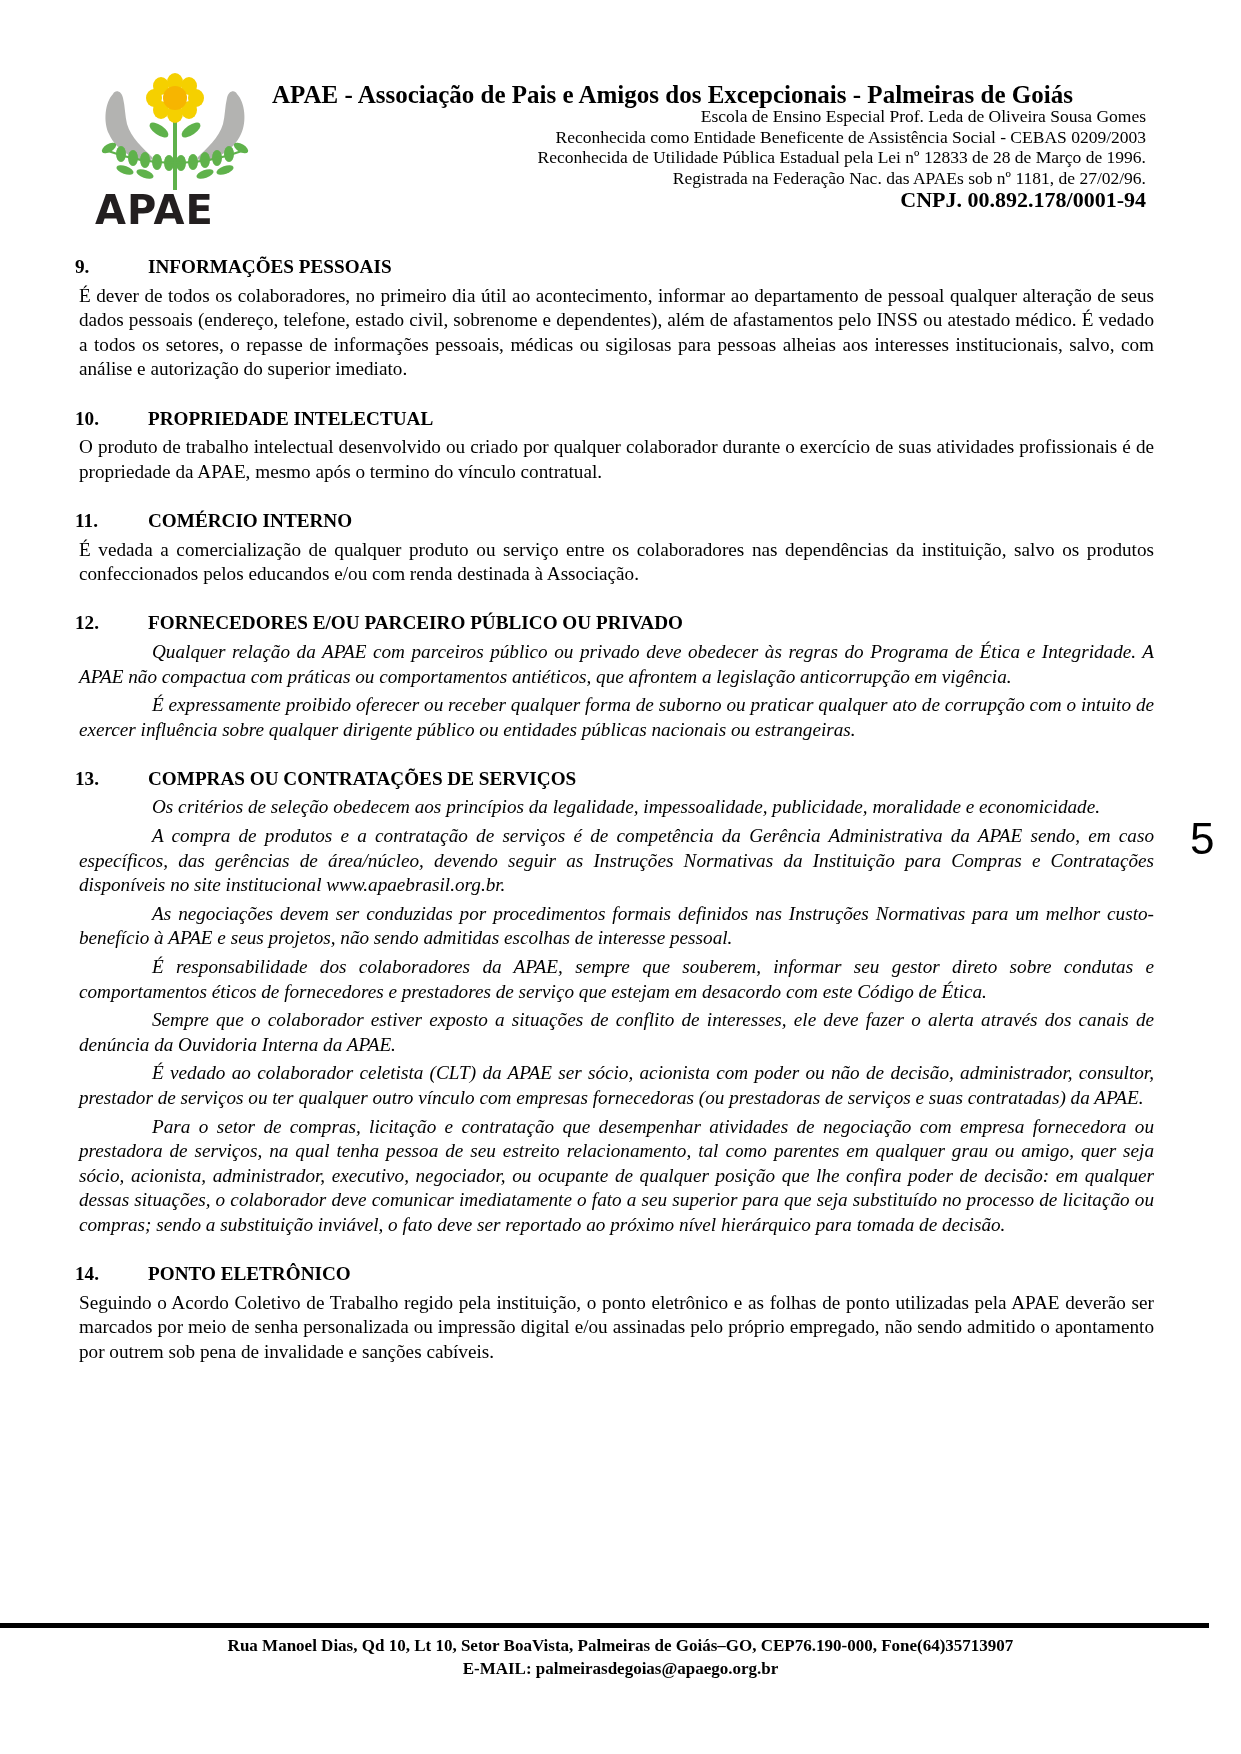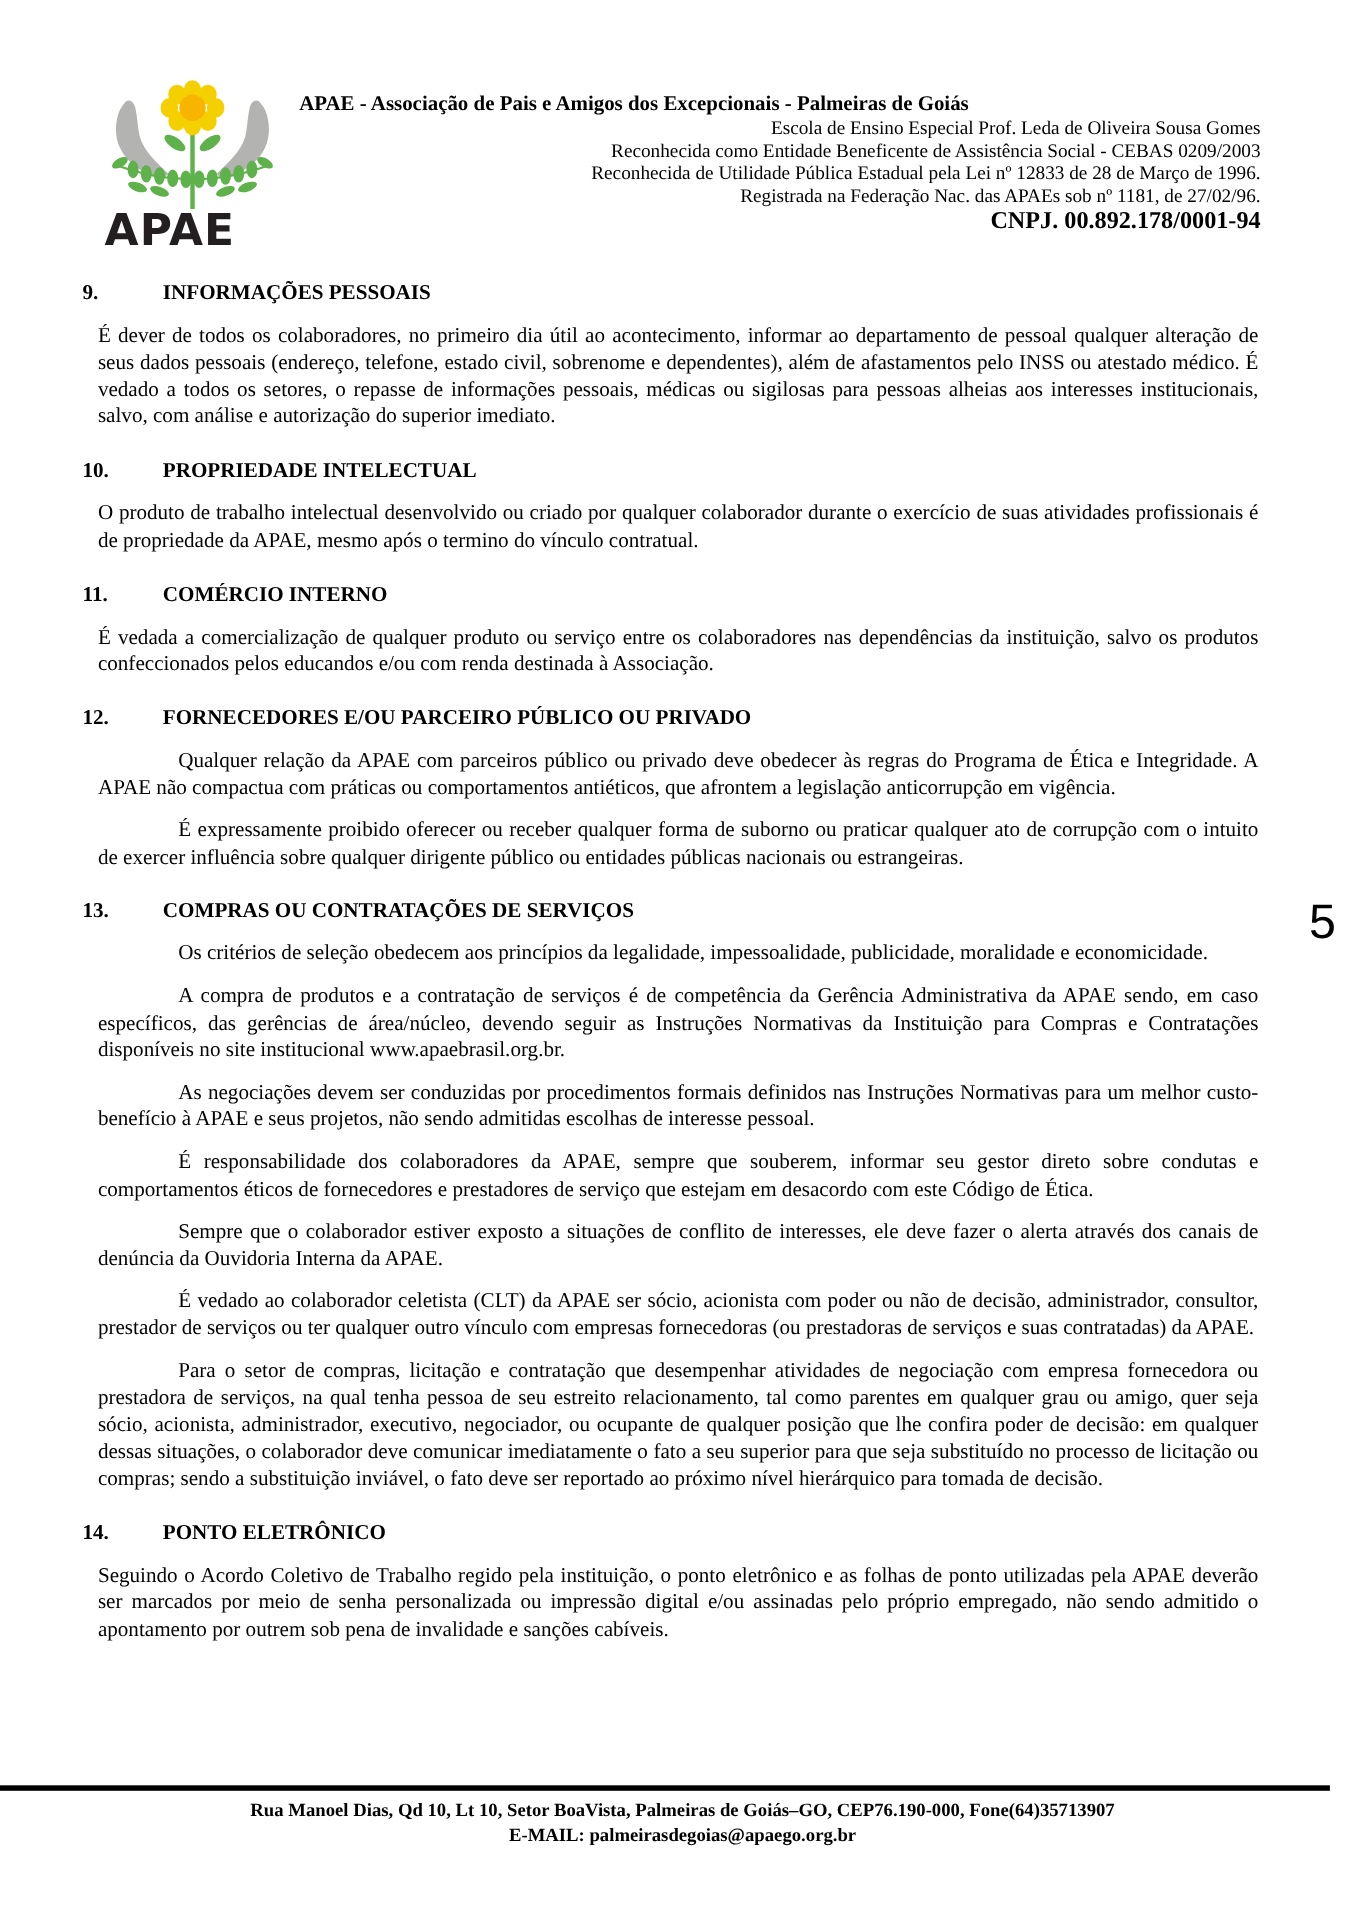--- a/index.html
+++ b/index.html
@@ -12,33 +12,33 @@
   .logo svg { width: 160px; height: 120px; display: block; }
   .logo-word {
     position: absolute; left: 0; top: 118px; width: 160px; text-align: left;
     font-family: "DejaVu Sans", "Liberation Sans", sans-serif; font-weight: bold;
     font-size: 40px; line-height: 40px; color: #231f20; letter-spacing: 1px;
   }
   .lh-text {
     position: absolute; right: 95px; top: 84px; width: 880px; text-align: right;
     font-size: 17.5px; line-height: 20.5px;
   }
-  .lh-title { font-weight: bold; font-size: 19px; line-height: 22px; text-align: left; padding-left: 6px; white-space: nowrap; }
+  .lh-title { font-weight: bold; font-size: 25px; line-height: 22px; text-align: left; padding-left: 6px; white-space: nowrap; }
   .lh-line { white-space: nowrap; }
   .lh-cnpj { font-weight: bold; font-size: 22px; line-height: 24px; }
 
   .content {
     position: absolute; left: 75px; top: 255px; width: 1083px;
     font-size: 19.2px; line-height: 24.6px;
   }
   .section { margin-bottom: 24.6px; }
   .sec-head { font-weight: bold; display: flex; }
   .sec-num { width: 73px; flex: none; }
-  .para { text-align: justify; margin: 14px; }
-  .para.indent { text-indent: 73px; }
+  .para { text-align: justify; margin: 4px; }
+  .para.indent { text-indent: 73px; font-style: italic; }
 
   .page-number {
     position: absolute; left: 1190px; top: 815px;
     font-family: "Liberation Sans", "DejaVu Sans", sans-serif; font-size: 44px; line-height: 48px;
   }
   .footer-rule {
     position: absolute; left: 0; top: 1623px; width: 1209px; height: 5px; background: #000;
   }
   .footer {
     position: absolute; left: 0; top: 1634px; width: 1241px; text-align: center;

